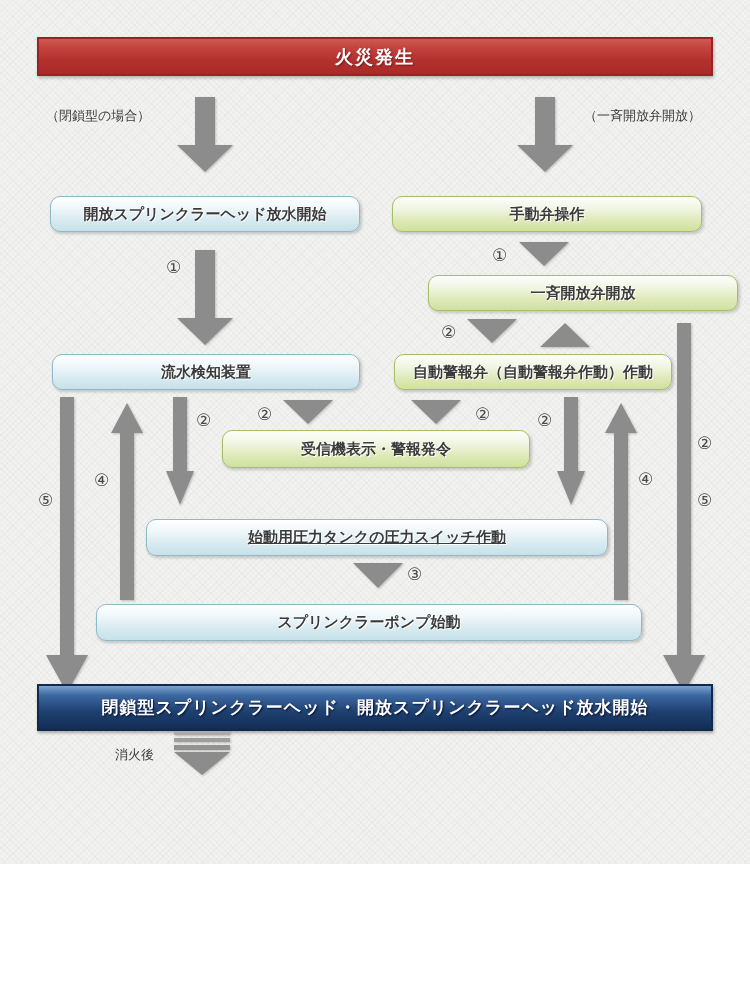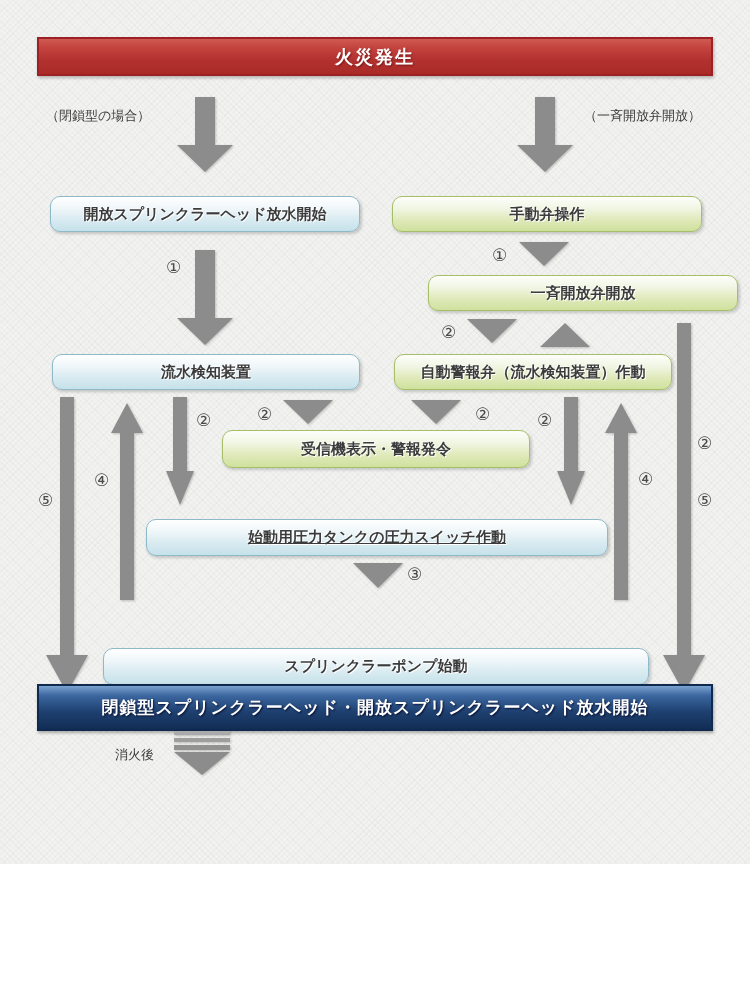--- a/index.html
+++ b/index.html
@@ -71,21 +71,21 @@
   <div class="arrow" style="left:177px;top:250px;width:56px;height:95px;">
     <div class="shaft" style="left:18px;top:0;width:20px;height:68px;"></div>
     <div class="tri down" style="left:0;top:68px;border-left-width:28px;border-right-width:28px;border-top-width:27px;"></div>
   </div>
 
   <span class="num" style="left:441px;top:324px;">②</span>
   <div class="arrow tri down" style="left:467px;top:319px;border-left-width:25px;border-right-width:25px;border-top-width:24px;"></div>
   <div class="arrow tri up" style="left:540px;top:320px;border-left-width:25px;border-right-width:25px;border-bottom-width:24px;"></div>
 
   <div class="box blue" style="left:52px;top:354px;width:306px;height:34px;">流水検知装置</div>
-  <div class="box green" style="left:394px;top:354px;width:276px;height:34px;">自動警報弁（流水検知装置）作動</div>
+  <div class="box green" style="left:394px;top:354px;width:276px;height:34px;">自動警報弁（自動警報弁作動）作動</div>
 
   <span class="num" style="left:38px;top:492px;">⑤</span>
   <div class="arrow" style="left:46px;top:397px;width:42px;height:296px;">
     <div class="shaft" style="left:14px;top:0;width:14px;height:258px;"></div>
     <div class="tri down" style="left:0;top:258px;border-left-width:21px;border-right-width:21px;border-top-width:38px;"></div>
   </div>
 
   <span class="num" style="left:94px;top:472px;">④</span>
   <div class="arrow" style="left:111px;top:400px;width:32px;height:200px;">
     <div class="tri up" style="left:0;top:0;border-left-width:16px;border-right-width:16px;border-bottom-width:30px;"></div>
@@ -122,21 +122,21 @@
   <div class="arrow" style="left:663px;top:323px;width:42px;height:370px;">
     <div class="shaft" style="left:14px;top:0;width:14px;height:332px;"></div>
     <div class="tri down" style="left:0;top:332px;border-left-width:21px;border-right-width:21px;border-top-width:38px;"></div>
   </div>
 
   <div class="box blue" style="left:146px;top:519px;width:460px;height:35px;text-decoration:underline;">始動用圧力タンクの圧力スイッチ作動</div>
 
   <div class="arrow tri down" style="left:353px;top:563px;border-left-width:25px;border-right-width:25px;border-top-width:25px;"></div>
   <span class="num" style="left:407px;top:566px;">③</span>
 
-  <div class="box blue" style="left:103px;top:604px;width:544px;height:35px;margin-top:44px;">スプリンクラーポンプ始動</div>
+  <div class="box blue" style="left:96px;top:604px;width:544px;height:35px;">スプリンクラーポンプ始動</div>
 
   <div class="banner" id="discharge-banner">閉鎖型スプリンクラーヘッド・開放スプリンクラーヘッド放水開始</div>
 
   <div class="case-label" style="left:115px;top:746px;text-align:center;">消火後</div>
   <div class="arrow" style="left:173px;top:731px;width:58px;height:44px;">
     <div class="stripe" style="top:0;height:4px;background:#ababab;"></div>
     <div class="stripe" style="top:7px;height:4px;background:#9e9e9e;"></div>
     <div class="stripe" style="top:14px;height:5px;background:#929292;"></div>
     <div class="tri down" style="left:1px;top:21px;border-left-width:28px;border-right-width:28px;border-top-width:23px;"></div>
   </div>

